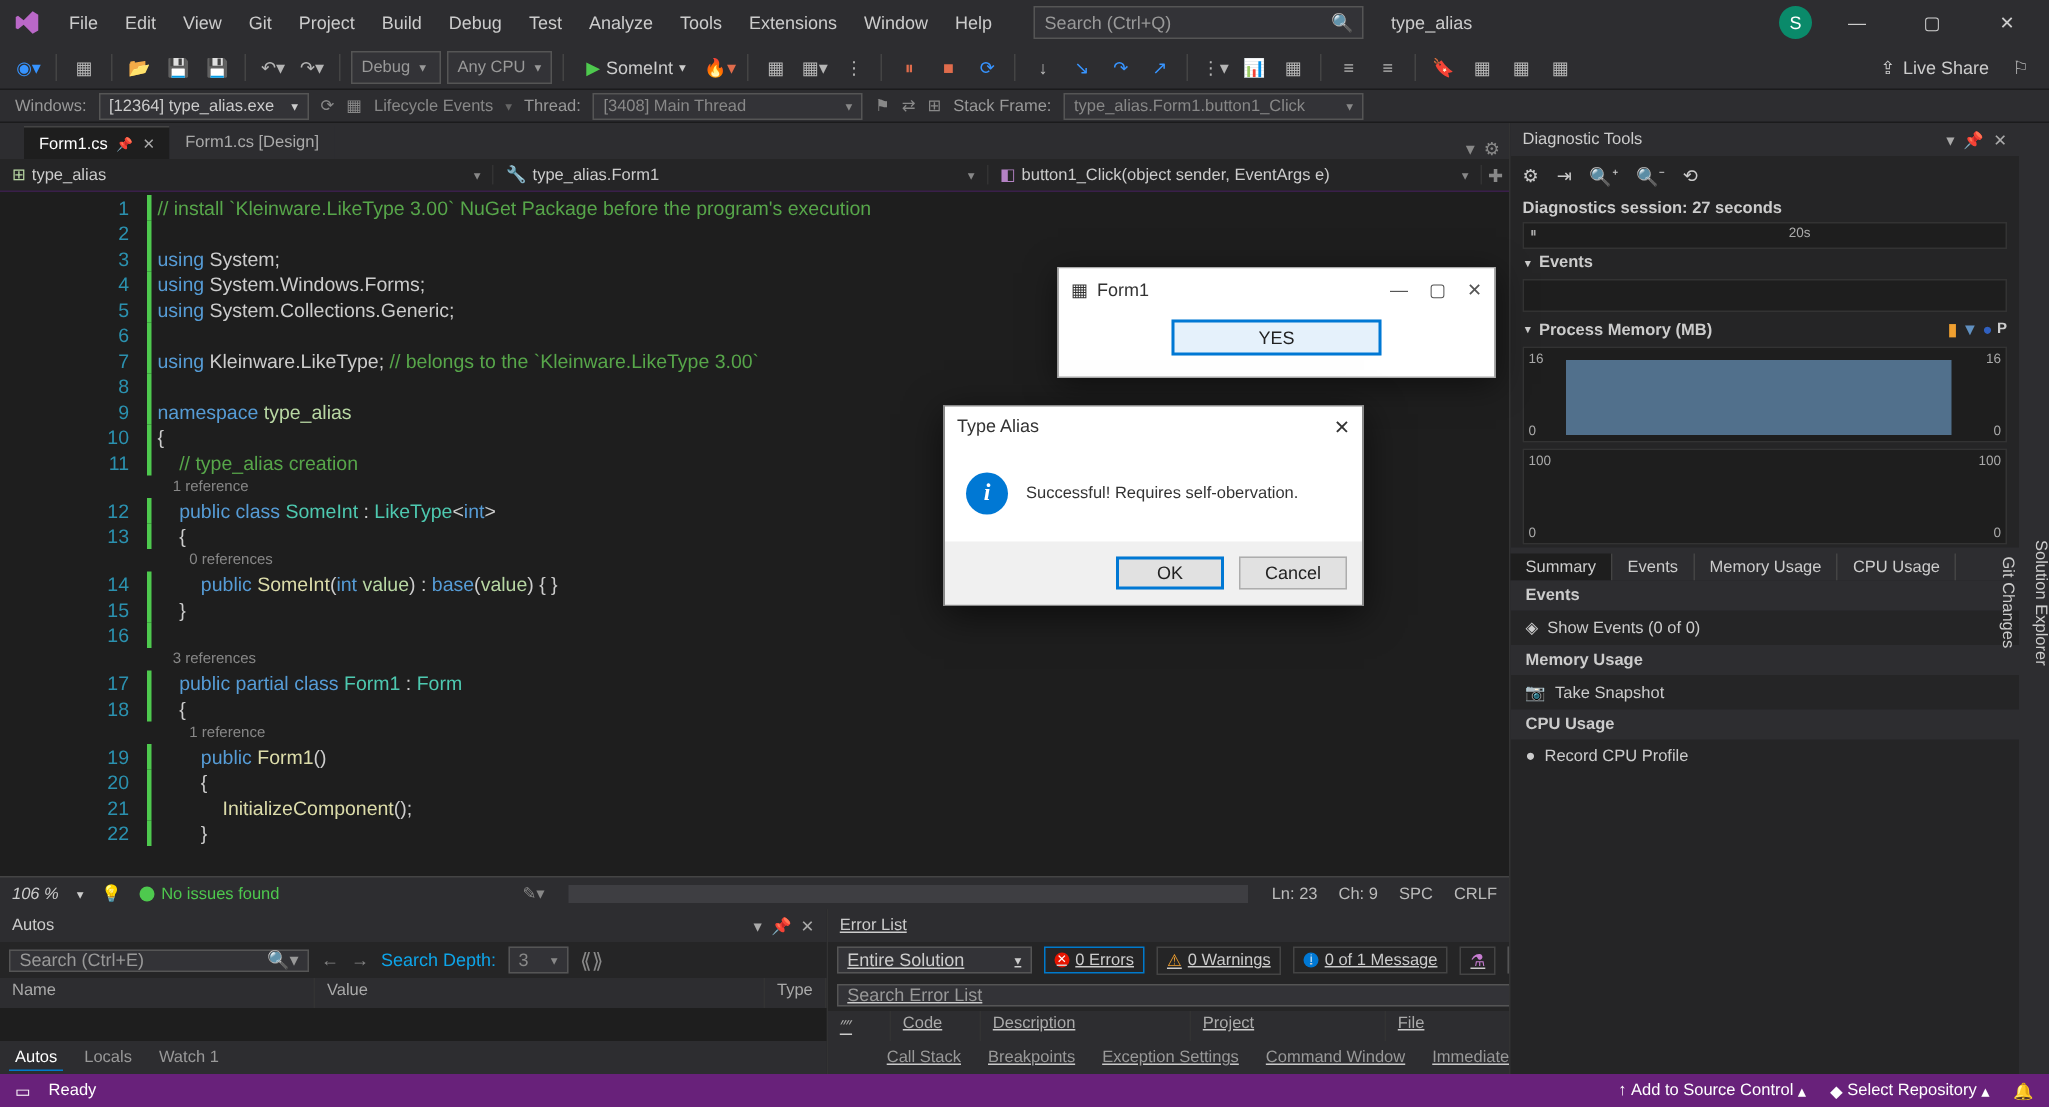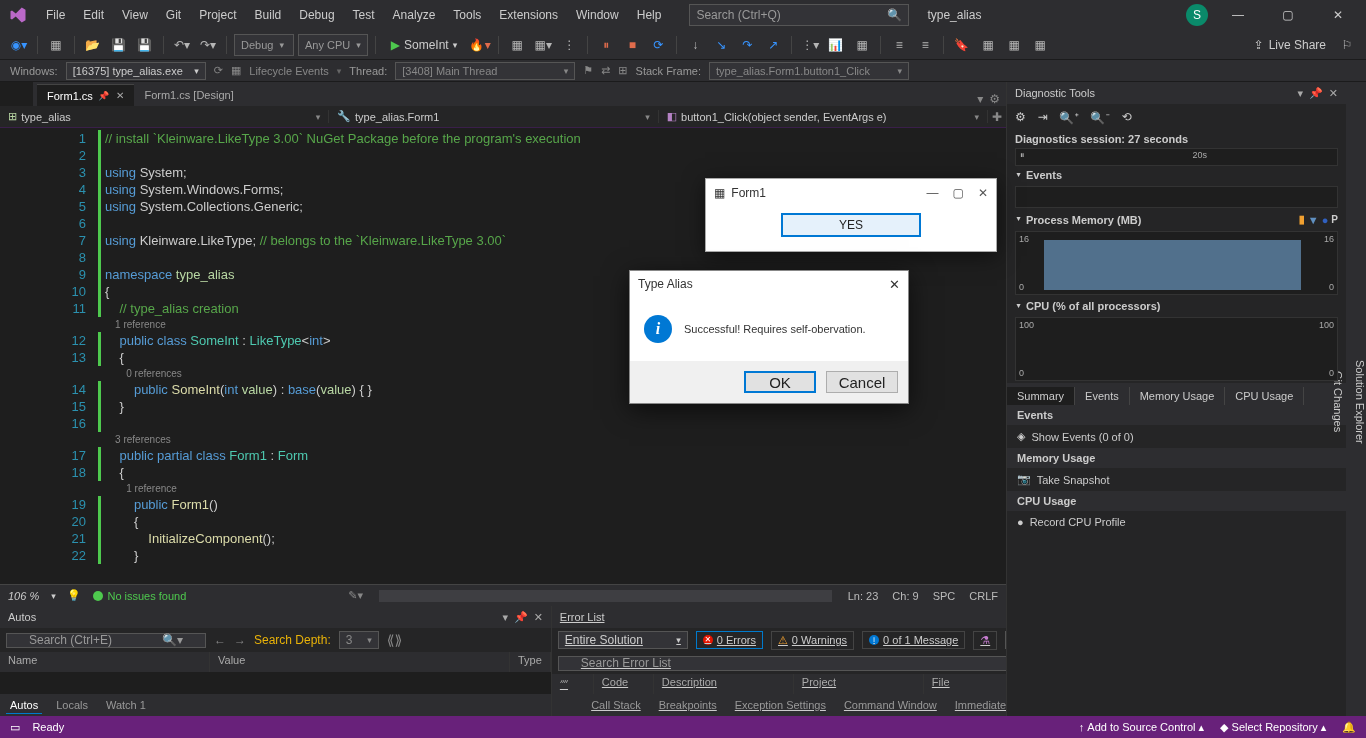--- a/index.html
+++ b/index.html
@@ -32,21 +32,21 @@
 
 .processbar { height: 22px; background: #2d2d30; display: flex; align-items: center; padding: 0 10px; gap: 8px; font-size: 11px; color: #999; border-bottom: 1px solid #1b1b1c; }
 .proc-combo { background: #333337; border: 1px solid #555; height: 18px; padding: 0 6px; display: flex; align-items: center; color: #ccc; min-width: 140px; }
 .proc-combo::after { content: '▾'; margin-left: auto; font-size: 9px; padding-left: 10px; }
 
 
 .main { display: flex; height: calc(738px - 30px - 30px - 22px - 22px); }
 
 
 .editor-area { flex: 1; display: flex; flex-direction: column; min-width: 0; }
-.tabs { height: 24px; background: #2d2d30; display: flex; align-items: flex-end; padding-left: 4px; margin-left: 33px; }
+.tabs { height: 24px; background: #2d2d30; display: flex; align-items: flex-end; padding-left: 16px; }
 .tab { height: 22px; padding: 0 10px; display: flex; align-items: center; gap: 6px; background: #1e1e1e; border-top: 1px solid #444; color: #fff; font-size: 11px; }
 .tab.inactive { background: #2d2d30; color: #aaa; border-top: none; }
 .tab .close { font-size: 10px; color: #aaa; }
 .tab .pin { font-size: 9px; color: #aaa; }
 
 .nav-bar { height: 22px; background: #252526; display: flex; align-items: center; border-bottom: 1px solid #3a1f4a; }
 .nav-seg { flex: 1; display: flex; align-items: center; padding: 0 8px; gap: 4px; color: #ccc; font-size: 11px; border-right: 1px solid #333; }
 .nav-seg::after { content: '▾'; margin-left: auto; font-size: 9px; color: #888; }
 
 .code-area { flex: 1; display: flex; background: #1e1e1e; font-family: Consolas, monospace; font-size: 13px; overflow: hidden; position: relative; }
@@ -67,21 +67,21 @@
 .noissues { color: #4ec94e; display: flex; align-items: center; gap: 4px; }
 .status-right { margin-left: auto; display: flex; gap: 14px; color: #bbb; }
 
 
 .bottom-panels { height: 110px; display: flex; background: #252526; }
 .panel-autos { flex: 1; display: flex; flex-direction: column; border-right: 1px solid #333; }
 .panel-errors { flex: 1; display: flex; flex-direction: column; text-decoration: underline; }
 .panel-title { height: 22px; background: #2d2d30; display: flex; align-items: center; padding: 0 8px; font-size: 11px; color: #ccc; }
 .panel-title .pt-right { margin-left: auto; display: flex; gap: 6px; color: #aaa; }
 .panel-toolbar { height: 24px; display: flex; align-items: center; padding: 0 6px; gap: 8px; background: #252526; }
-.search-in { background: #333337; border: 1px solid #555; height: 15px; flex: 1; max-width: 200px; padding: 0 22px; color: #999; display: flex; align-items: center; }
+.search-in { background: #333337; border: 1px solid #555; height: 15px; flex: 1; max-width: 200px; padding: 0 6px; color: #999; display: flex; align-items: center; }
 .err-badge { display: flex; align-items: center; gap: 4px; padding: 2px 6px; border: 1px solid #444; font-size: 11px; }
 .err-badge.selected { border-color: #007acc; }
 .panel-header-row { height: 20px; display: flex; background: #2d2d30; color: #aaa; font-size: 11px; }
 .ph-col { padding: 2px 8px; border-right: 1px solid #333; }
 .panel-body { flex: 1; background: #1e1e1e; }
 .panel-tabs { height: 22px; background: #2d2d30; display: flex; align-items: center; padding: 0 6px; gap: 10px; font-size: 11px; color: #999; }
 .panel-tabs .pt { padding: 2px 4px; }
 .panel-tabs .pt.active { color: #fff; border-bottom: 1px solid #007acc; }
 
 
@@ -117,21 +117,21 @@
 .form1-title .ft-right { margin-left: auto; display: flex; gap: 14px; color: #555; }
 .form1-body { padding: 14px 18px; color: #222; font-size: 15px; }
 .form1-btn { margin: 6px auto 14px; width: 140px; height: 24px; border: 2px solid #0078d4; background: #e5f1fb; color: #222; display: flex; align-items: center; justify-content: center; font-size: 12px; }
 
 .msgbox { position: absolute; left: 629px; top: 270px; width: 280px; background: #fff; border: 1px solid #888; box-shadow: 0 6px 24px rgba(0,0,0,0.6); z-index: 20; }
 .msgbox-title { height: 26px; display: flex; align-items: center; padding: 0 8px; color: #333; font-size: 12px; }
 .msgbox-title .close { margin-left: auto; font-size: 13px; color: #333; }
 .msgbox-body { padding: 18px 14px; display: flex; align-items: center; gap: 12px; color: #333; font-size: 11px; }
 .info-icon { width: 28px; height: 28px; border-radius: 50%; background: #0078d4; color: #fff; display: flex; align-items: center; justify-content: center; font-size: 16px; font-weight: bold; font-style: italic; font-family: Georgia, serif; }
 .msgbox-btns { background: #f0f0f0; padding: 10px; display: flex; justify-content: flex-end; gap: 10px; }
-.msgbox-btn { width: 72px; height: 22px; border: 1px solid #adadad; background: #e1e1e1; color: #222; display: flex; align-items: center; justify-content: center; font-size: 15px; }
+.msgbox-btn { width: 72px; height: 22px; border: 1px solid #adadad; background: #e1e1e1; color: #222; display: flex; align-items: center; justify-content: center; font-size: 12px; }
 .msgbox-btn.primary { border: 2px solid #0078d4; }
 
 .pill { display: inline-flex; align-items: center; gap: 3px; }
 .circ { width: 10px; height: 10px; border-radius: 50%; display: inline-block; }
 </style>
 </head>
 <body>
 
 <div class="titlebar">
   <div class="vs-logo">
@@ -218,21 +218,21 @@
       <span>⇪</span>
       <span>Live Share</span>
     </div>
     <div class="tool-btn">⚐</div>
   </div>
 </div>
 
 <div class="processbar">
   <span>Windows:</span>
   <div class="proc-combo">
-      <span>[16375] type_alias.exe</span>
+      <span>[12364] type_alias.exe</span>
     </div>
   <span style="color:#888">⟳</span>
   <span style="color:#888">▦</span>
   <span style="color:#888">Lifecycle Events</span>
   <span style="font-size:9px;color:#666">▾</span>
   <span>Thread:</span>
   <div class="proc-combo" style="min-width:180px;color:#888">
       <span>[3408] Main Thread</span>
     </div>
   <span style="color:#888">⚑</span>
@@ -335,21 +335,21 @@
               <span>✕</span>
             </div>
         </div>
         <div class="panel-toolbar">
           <div class="search-in">
               <span>Search (Ctrl+E)</span>
               <span style="margin-left:auto">🔍▾</span>
             </div>
           <span style="color:#888">←</span>
             <span style="color:#888">→</span>
-          <span style="color:#eab308">Search Depth:</span>
+          <span style="color:#0ea5e9">Search Depth:</span>
           <div class="proc-combo" style="min-width:40px;color:#888">
               <span>3</span>
             </div>
           <span style="color:#888;font-size:14px">⟪⟫</span>
         </div>
         <div class="panel-header-row">
           <div class="ph-col" style="width:210px">Name</div>
           <div class="ph-col" style="width:300px">Value</div>
           <div class="ph-col" style="flex:1">Type</div>
         </div>
@@ -453,23 +453,20 @@
           <span style="color:#ccc;font-size:10px">P</span>
         </span>
     </div>
     <div class="graph-box">
       <span class="yl" style="top:2px">16</span>
       <span class="yl" style="bottom:2px">0</span>
       <span class="yr" style="top:2px">16</span>
       <span class="yr" style="bottom:2px">0</span>
       <div class="area"></div>
     </div>
-    <div class="section-hdr">
-        <span>CPU (% of all processors)</span>
-      </div>
     <div class="graph-box">
       <span class="yl" style="top:2px">100</span>
       <span class="yl" style="bottom:2px">0</span>
       <span class="yr" style="top:2px">100</span>
       <span class="yr" style="bottom:2px">0</span>
     </div>
     <div class="diag-tabs">
       <div class="diag-tab active">Summary</div>
       <div class="diag-tab">Events</div>
       <div class="diag-tab">Memory Usage</div>

